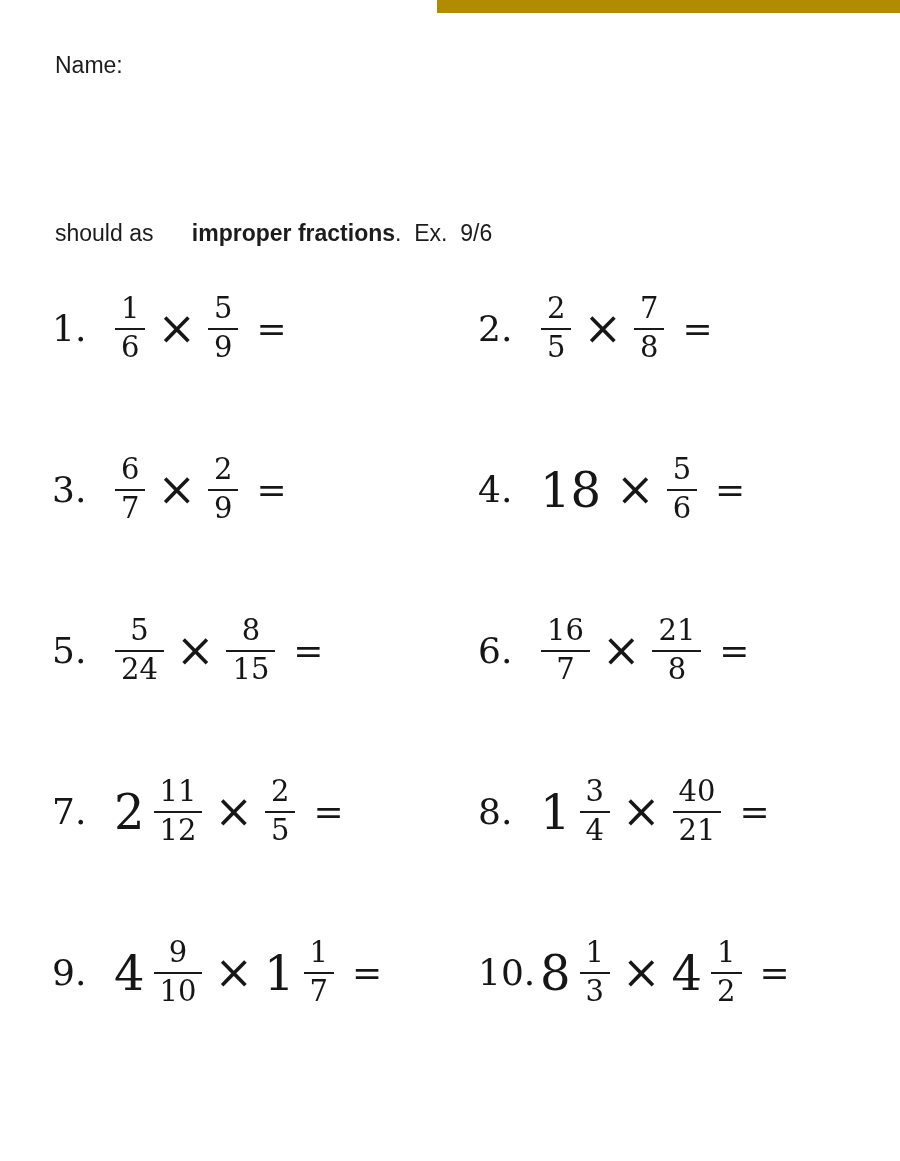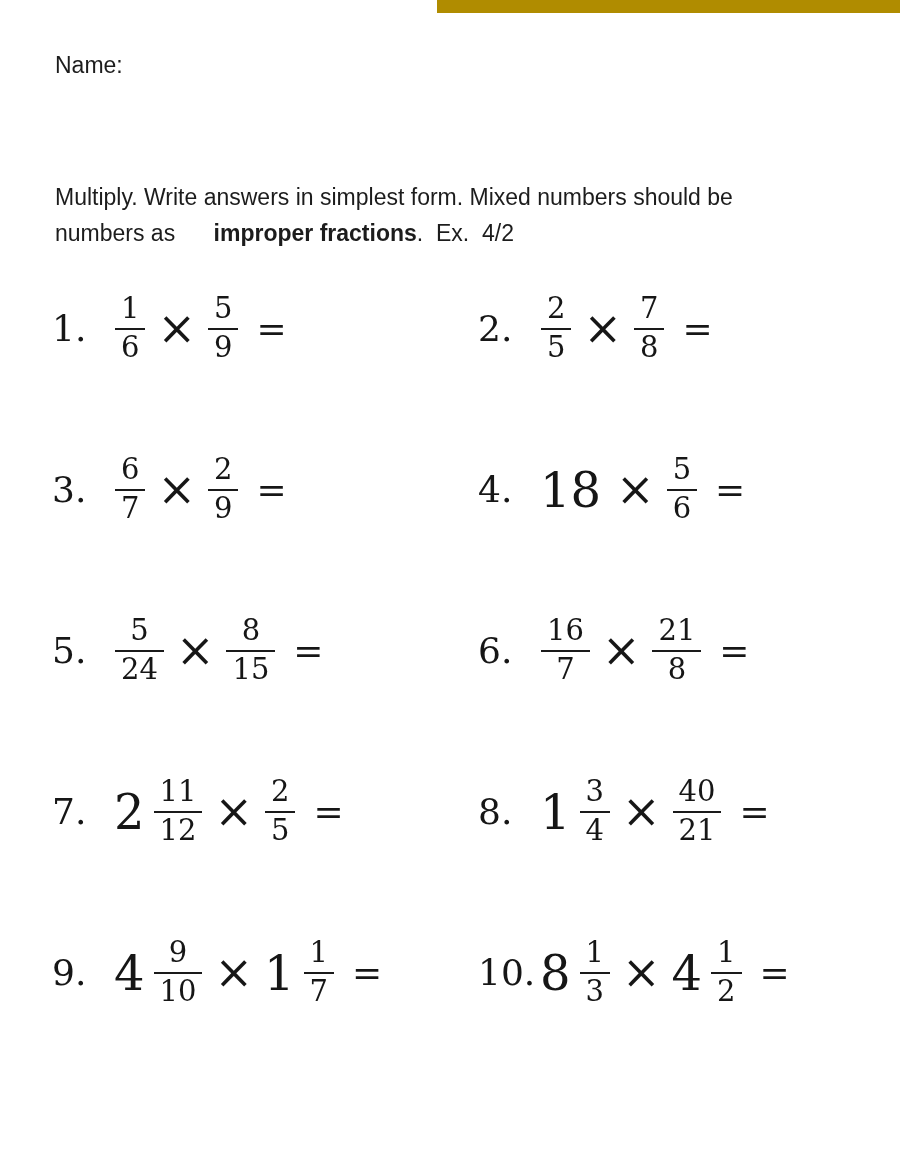--- a/index.html
+++ b/index.html
@@ -39,21 +39,21 @@
 </head>
 <body>
 
 <div class="page">
 
   <div class="accent-strip" style="background: rgb(176, 140, 0);"></div>
 
   <div class="name-line">Name:</div>
 
 
-  <div class="instructions"><span>Multiply. Write answers in simplest form. Mixed numbers should be</span><br><span>numbers as </span><b>improper fractions</b><span>.  Ex.  4/2</span></div>
+  <div class="instructions"><br><span>should as </span><b>improper fractions</b><span>.  Ex.  9/6</span></div>
 
   <div class="problems">
 
     <div class="problem">
       <span class="pnum">1.</span>
       <span class="expr">
         <span class="frac">
           <span class="fn">1</span>
           <span class="fd">6</span>
         </span>

